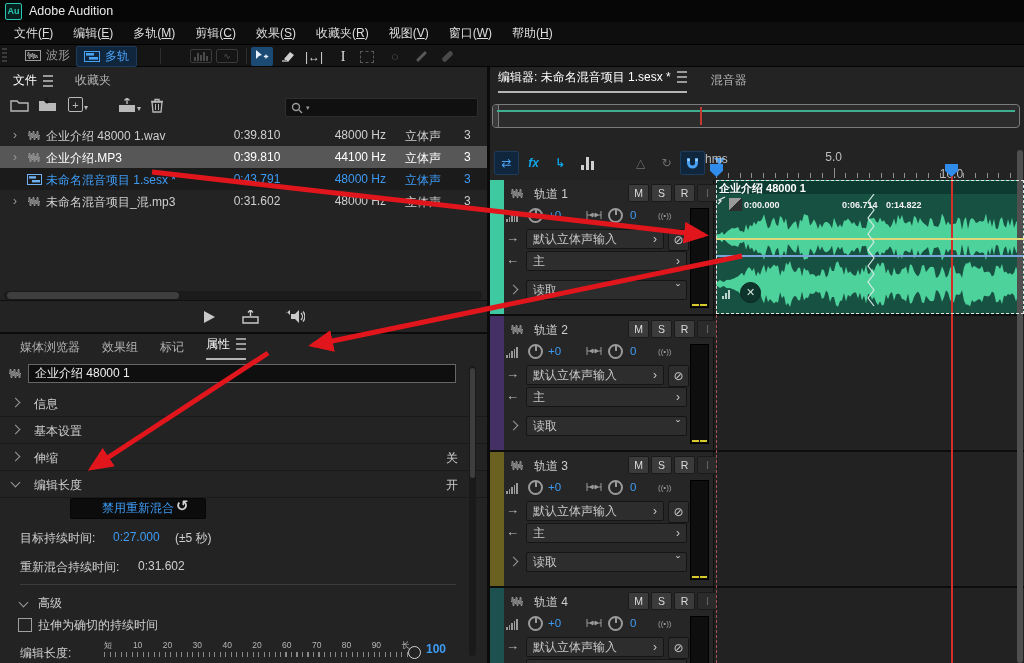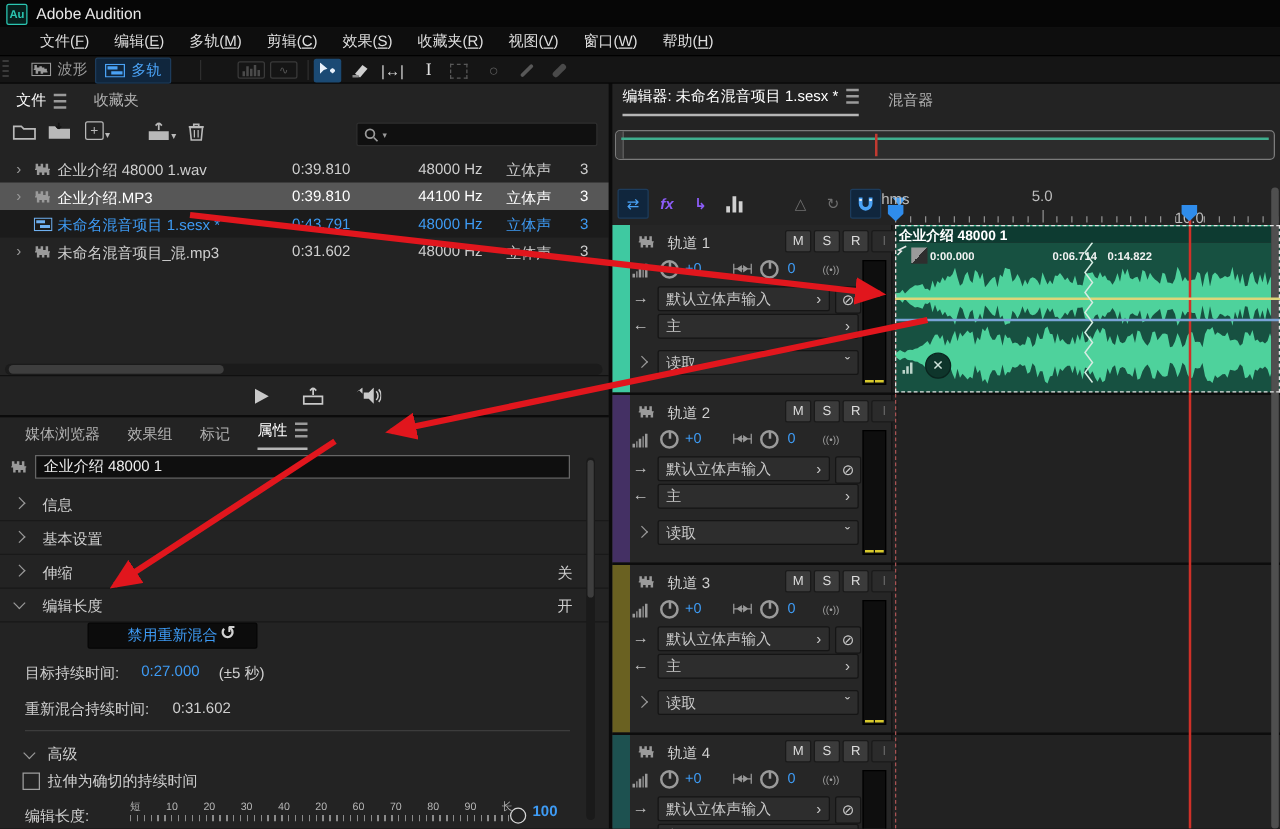--- a/index.html
+++ b/index.html
@@ -3,21 +3,21 @@
 <meta charset="utf-8">
 <style>
   html,body{margin:0;padding:0;background:#111;}
   #app{position:relative;width:1024px;height:663px;overflow:hidden;background:#1d1d1d;
        font-family:"Liberation Sans","DejaVu Sans",sans-serif;font-size:12px;color:#c8c8c8;
        -webkit-font-smoothing:antialiased;}
   .abs{position:absolute;}
   
   .titlebar{left:0;top:0;width:1024px;height:22px;background:#060606;display:flex;align-items:center;gap:7px;padding-left:5px;box-sizing:border-box;color:#e8e8e8;font-size:12.5px;}
   .au-logo{width:15px;height:15px;border:1px solid #2bc6b2;border-radius:2px;background:#07201d;color:#2bc6b2;font-size:9px;font-weight:bold;display:flex;align-items:center;justify-content:center;}
-  .menubar{left:0;top:22px;width:1024px;height:22px;background:#0e0e0e;display:flex;align-items:center;padding-left:22px;box-sizing:border-box;color:#dedede;}
+  .menubar{left:0;top:22px;width:1024px;height:22px;background:#0e0e0e;display:flex;align-items:center;padding-left:4px;box-sizing:border-box;color:#dedede;}
   .menu-item{padding:2px 10px;cursor:default;}
   .menu-item u{text-decoration:underline;}
   .toolbar{left:0;top:44px;width:1024px;height:23px;background:#151515;border-top:1px solid #000;border-bottom:1px solid #050505;box-sizing:border-box;}
   .grip{left:2px;top:3px;width:5px;height:16px;background:repeating-linear-gradient(to bottom,#3a3a3a 0 2px,transparent 2px 4px);}
   .tb-btn{display:flex;align-items:center;gap:5px;height:19px;padding:0 7px;color:#9b9b9b;border-radius:2px;}
   .tb-btn.blue{color:#4aa2f5;background:#10263d;border:1px solid #1d3c5c;}
   .vsep{width:1px;height:16px;background:#2e2e2e;}
   .tool{width:22px;height:19px;display:flex;align-items:center;justify-content:center;color:#cfcfcf;border-radius:2px;}
   .tool.active{background:#1b4a74;}
   .tool.dim{color:#585858;}
@@ -76,21 +76,21 @@
   .knob-dot{position:absolute;left:408px;top:312px;width:11px;height:11px;border:1.5px solid #d5d5d5;border-radius:50%;background:#232323;}
   .vscroll{position:absolute;left:469px;top:32px;width:7px;height:290px;background:#1a1a1a;border-radius:4px;}
   .vscroll i{position:absolute;left:1px;top:2px;width:5px;height:110px;background:#3e3e3e;border-radius:3px;}
   
   #editor{left:490px;top:67px;width:534px;height:596px;}
   .overview{position:absolute;left:2px;top:37px;width:528px;height:24px;border:1px solid #7b7b7b;border-radius:4px;background:#2c2c2c;box-sizing:border-box;}
   .overview .gline{position:absolute;left:4px;top:5px;right:4px;height:2px;background:#3fae8e;}
   .overview .rline{position:absolute;left:207px;top:2px;width:2px;height:18px;background:#c23a31;}
   .overview .lhandle{position:absolute;left:0;top:0;width:5px;height:100%;border-right:1px solid #7b7b7b;background:#3a3a3a;border-radius:3px 0 0 3px;}
   .ed-toolbar{position:absolute;left:0;top:81px;width:534px;height:32px;}
-  .edbtn{position:absolute;top:3px;width:25px;height:24px;display:flex;align-items:center;justify-content:center;color:#8b5cf6;border-radius:2px;box-sizing:border-box;}
+  .edbtn{position:absolute;top:3px;width:25px;height:24px;display:flex;align-items:center;justify-content:center;color:#0ea5e9;border-radius:2px;box-sizing:border-box;}
   .edbtn.on{background:#10263d;border:1px solid #1d3c5c;color:#4aa2f5;}
   .edbtn.dim{color:#6f6f6f;}
   .bars3{display:flex;align-items:flex-end;gap:2px;height:13px;}
   .bars3 i{display:block;width:3px;background:#d0d0d0;}
   .ruler-unit{position:absolute;left:215px;top:4px;color:#bdbdbd;}
   .rtick{position:absolute;background:#8f8f8f;width:1px;}
   .rlab{position:absolute;top:2px;color:#bdbdbd;transform:translateX(-50%);}
   .tracks-bg{position:absolute;left:224px;top:113px;width:310px;height:483px;background:#222;}
   .track{position:absolute;left:0;width:224px;background:#262626;border-right:1px solid #101010;box-sizing:border-box;}
   .tstrip{position:absolute;left:0;top:0;width:14px;height:100%;}

